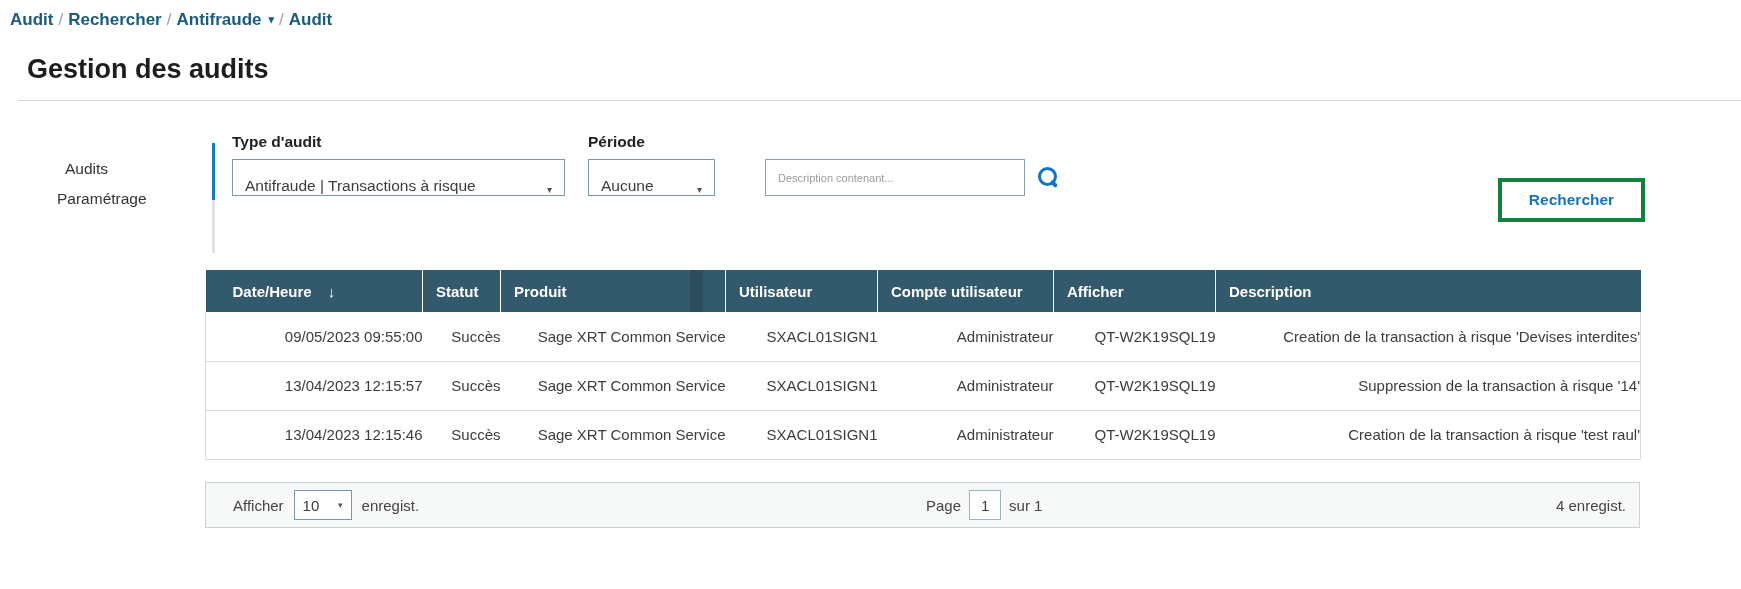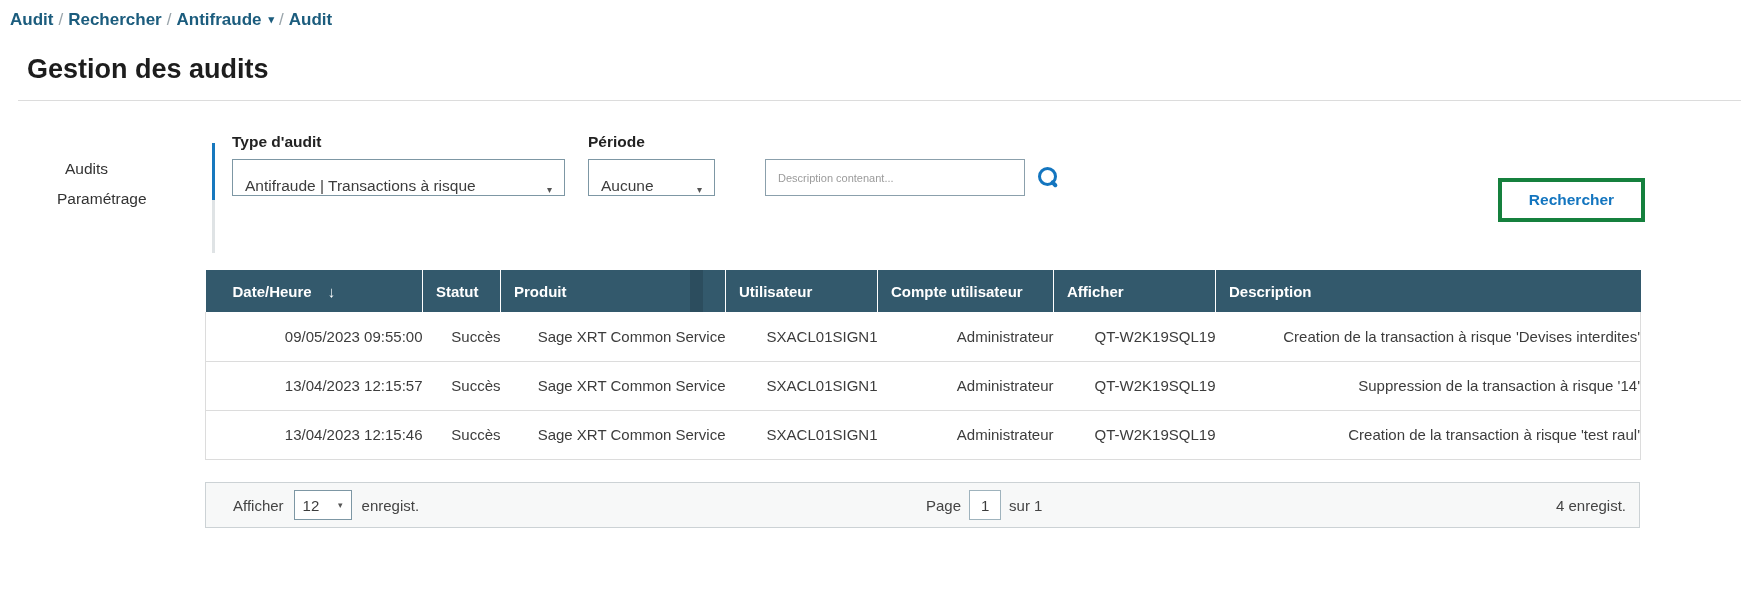--- a/index.html
+++ b/index.html
@@ -139,21 +139,21 @@
         <td>QT-W2K19SQL19</td>
         <td class="last">Creation de la transaction à risque 'test raul'</td>
       </tr>
     </tbody>
   </table>
 
   <div class="table-footer">
     <div class="pg-left">
       <span>Afficher</span>
       <span class="pg-size-box">
-        <span>12</span>
+        <span>10</span>
         <span class="sel-caret">▾</span>
       </span>
       <span>enregist.</span>
     </div>
     <div class="pg-center">
       <span>Page</span>
       <input class="pg-input" type="text" value="1" style="">
       <span>sur 1</span>
     </div>
     <div class="pg-total">4 enregist.</div>

